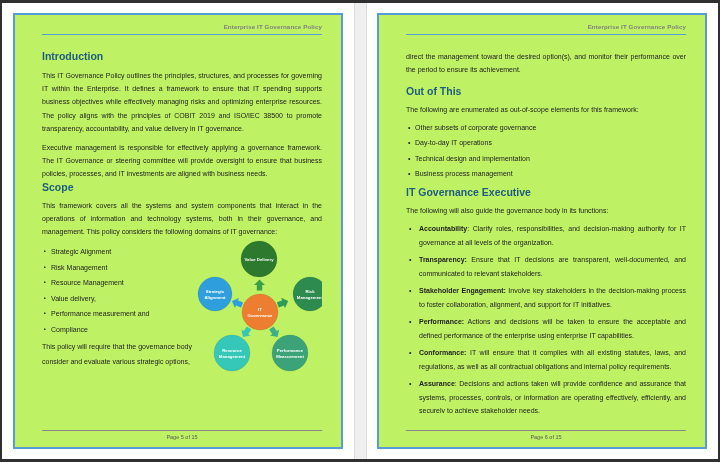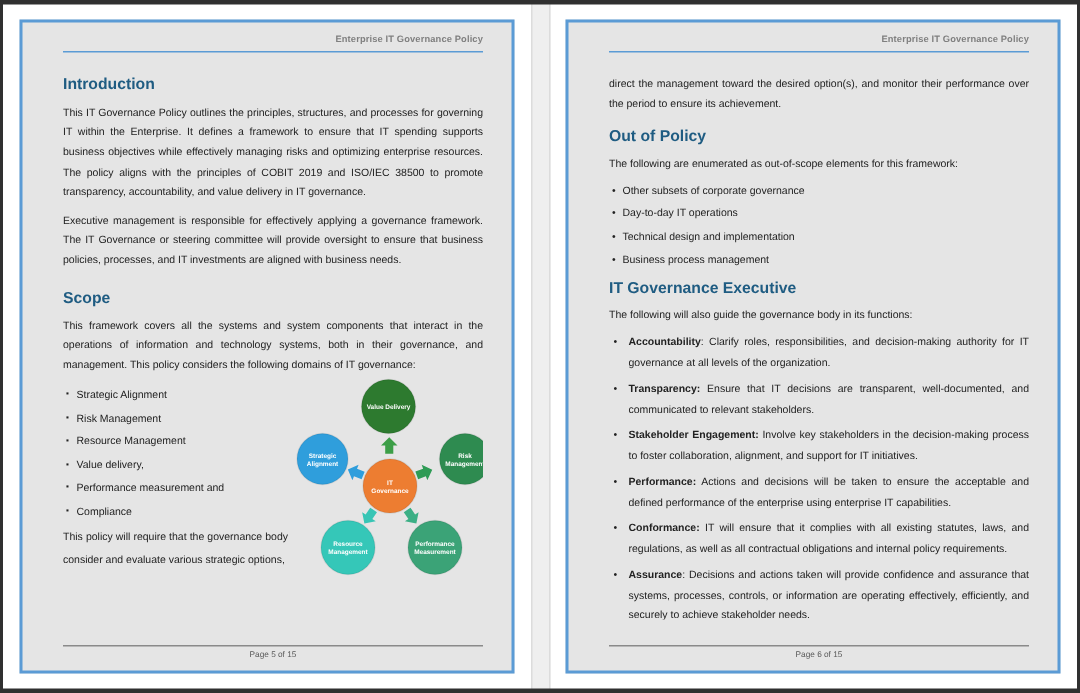--- a/index.html
+++ b/index.html
@@ -2,35 +2,35 @@
 <html><head>
 <meta charset="utf-8">
 <style>
   html,body{margin:0;padding:0;background:#fff;}
   .canvas{position:relative;width:720px;height:462px;background:#fff;overflow:hidden;
           font-family:"Liberation Sans",sans-serif;}
   .frame{position:absolute;inset:0;border:3px solid #303030;border-left-width:2px;border-right-width:2px;
          pointer-events:none;z-index:50;}
   .page-gap{position:absolute;left:354px;top:0;width:11px;height:462px;background:#efefef;
             border-left:1px solid #dcdcdc;border-right:1px solid #dcdcdc;z-index:1;}
-  .page{position:absolute;top:13px;width:330px;height:436px;background:#e5e5e5;
+  .page{position:absolute;top:13px;width:330px;height:436px;background:#bef264;
         border:2px solid #5B9BD5;box-sizing:border-box;z-index:2;}
   .page.left{left:13px;}
   .page.rightpg{left:377px;}
   .hdr{position:absolute;top:8px;left:27px;right:19px;text-align:right;
        font-size:6.2px;font-weight:bold;color:#7f7f7f;letter-spacing:.1px;
        padding-bottom:4px;border-bottom:1.5px solid #5B9BD5;}
   .ftr{position:absolute;bottom:7px;left:27px;right:19px;border-top:1px solid #8a8a8a;
        text-align:center;font-size:5.5px;color:#595959;padding-top:3px;}
   .content{position:absolute;top:32px;left:27px;right:19px;bottom:34px;
            font-size:7px;line-height:13.2px;color:#222;text-align:justify;overflow:hidden;}
   h1{font-size:10.5px;line-height:12px;color:#1F5C82;font-weight:bold;margin:0;text-align:left;}
   p{margin:0;}
   .h-intro{margin:3px 0 7px;}
-  .h-scope{margin:12px 0 6px;}
+  .h-scope{margin:0 0 6px;}
   .h-oos{margin:9px 0 6px;}
   .h-prin{margin:7px 0 6px;}
   .mt3{margin-top:3px;}.mt6{margin-top:6px;}
   ul{list-style:none;margin:0;padding:0;}
   .blist{margin-top:5px;}
   .blist li{display:flex;line-height:11px;margin-bottom:4.5px;text-align:left;}
   .blist li::before{width:9px;flex:0 0 9px;padding-left:2px;box-sizing:border-box;}
   .blist.sq li::before{content:"\25AA";font-size:5.5px;line-height:11px;}
   .blist.rd li::before{content:"\2022";font-size:7px;line-height:11px;}
   .row{display:flex;justify-content:space-between;margin-top:3px;}
@@ -131,21 +131,21 @@
   </section>
 
   <section class="page rightpg">
     <header class="hdr">
       <span>Enterprise IT Governance Policy</span>
     </header>
 
     <div class="content">
       <p class="mt3">direct the management toward the desired option(s), and monitor their performance over the period to ensure its achievement.</p>
 
-      <h1 class="h-oos">Out of Policy</h1>
+      <h1 class="h-oos">Out of This</h1>
       <p>The following are enumerated as out-of-scope elements for this framework:</p>
       <ul class="blist rd">
         <li>
             <span>Other subsets of corporate governance</span>
           </li>
         <li>
             <span>Day-to-day IT operations</span>
           </li>
         <li>
             <span>Technical design and implementation</span>

